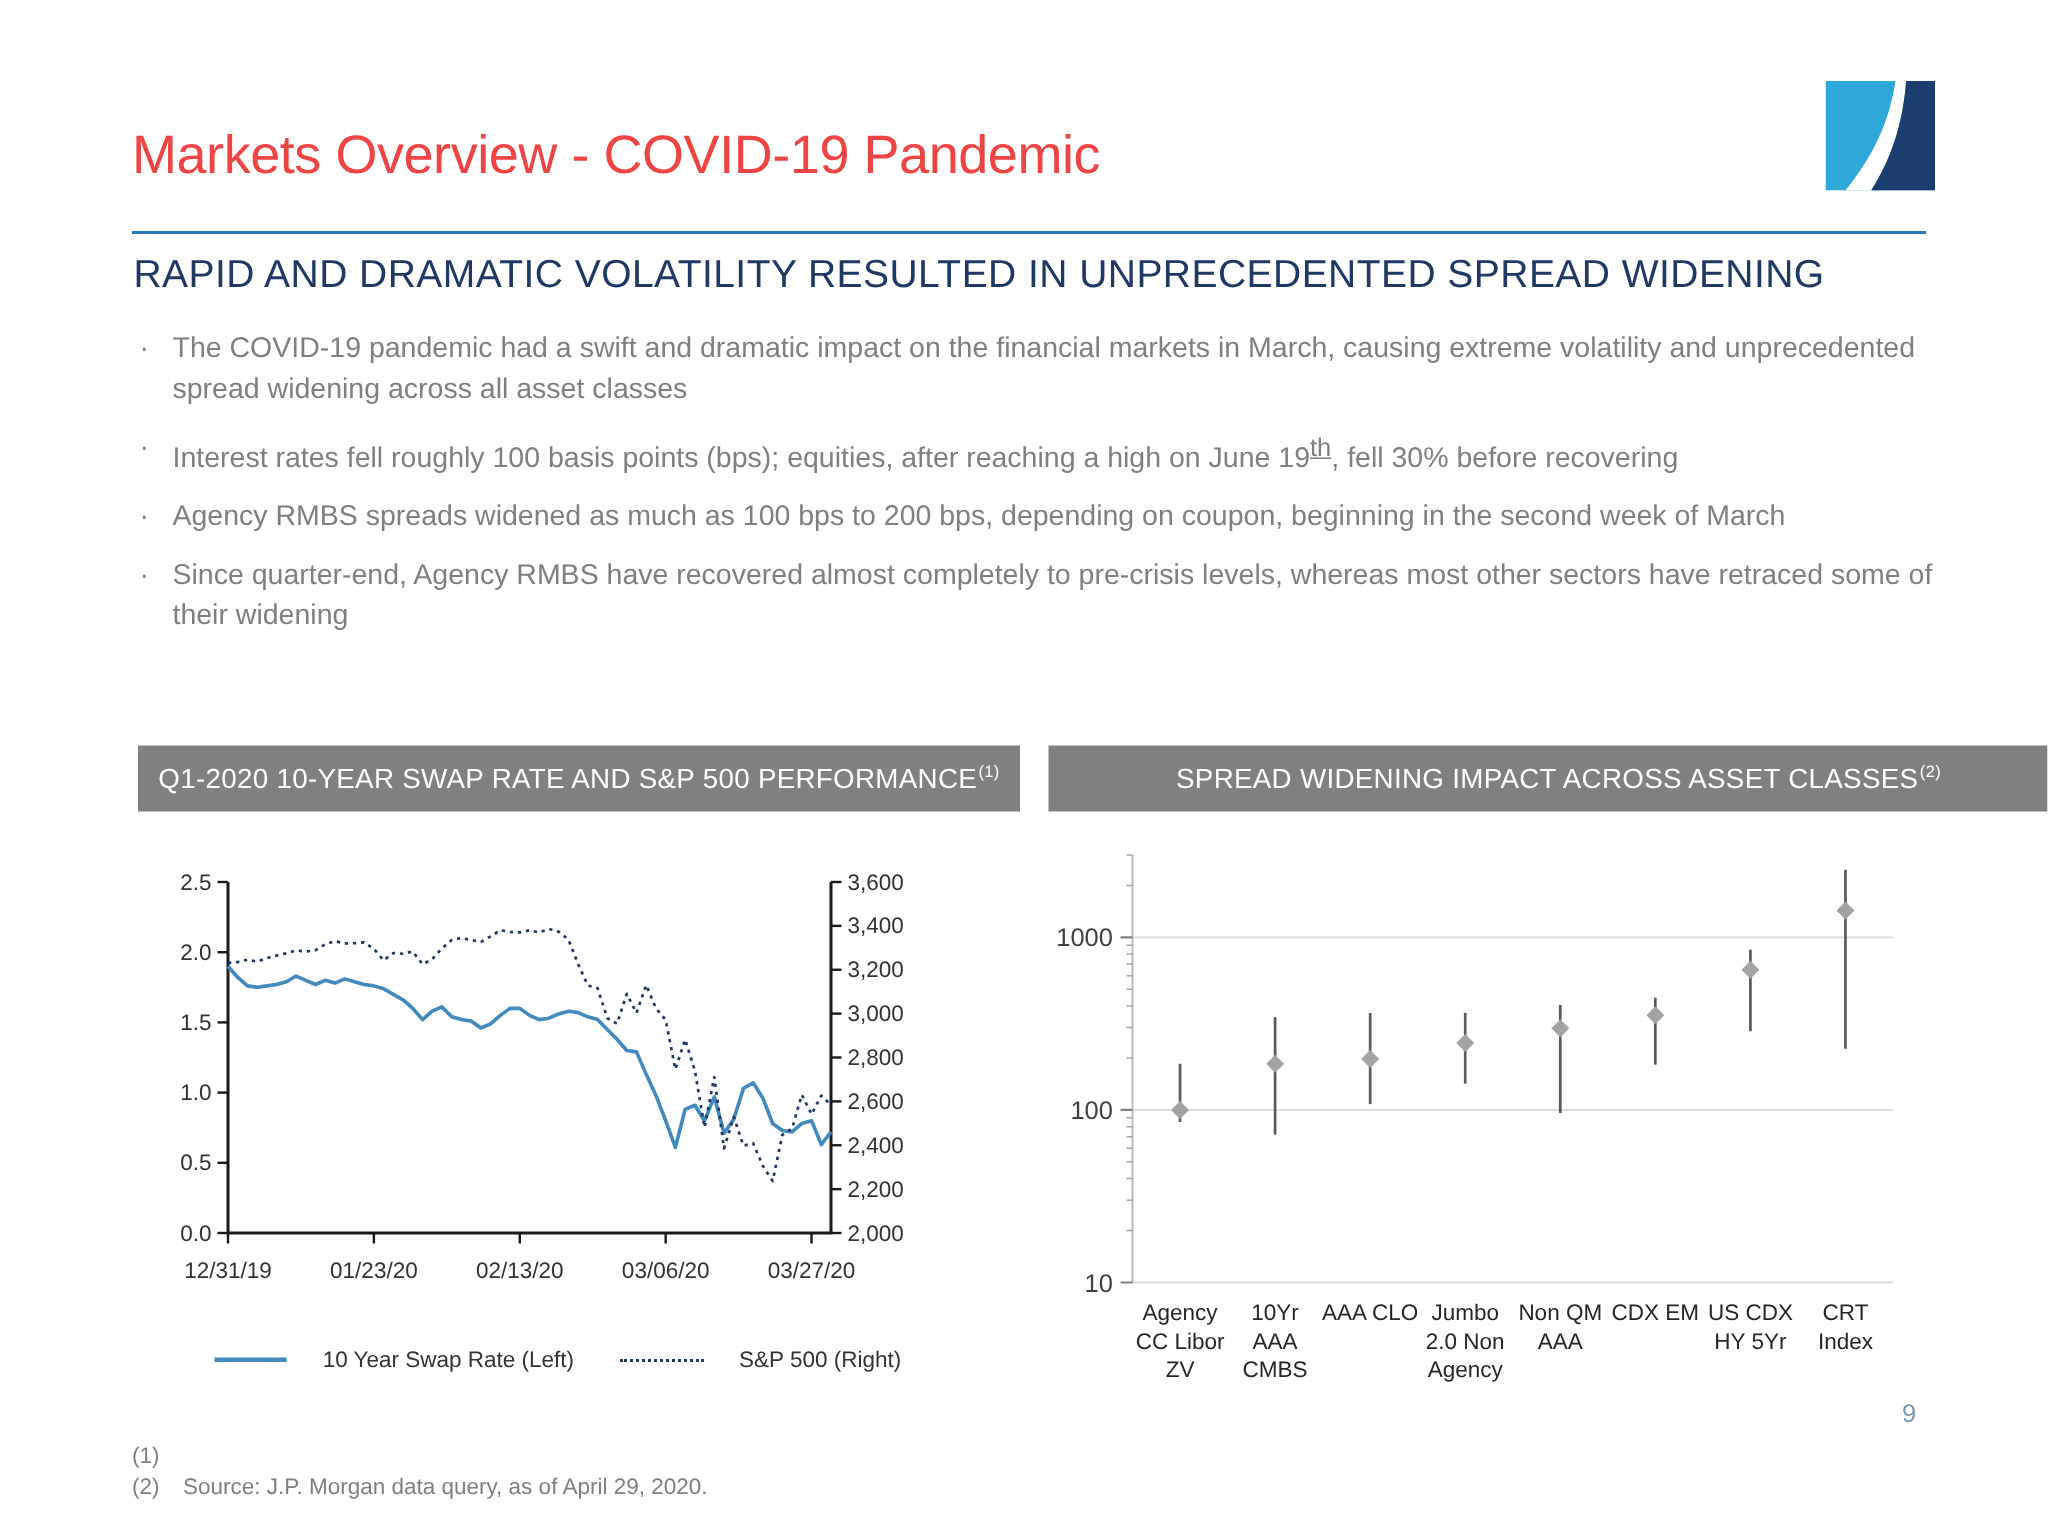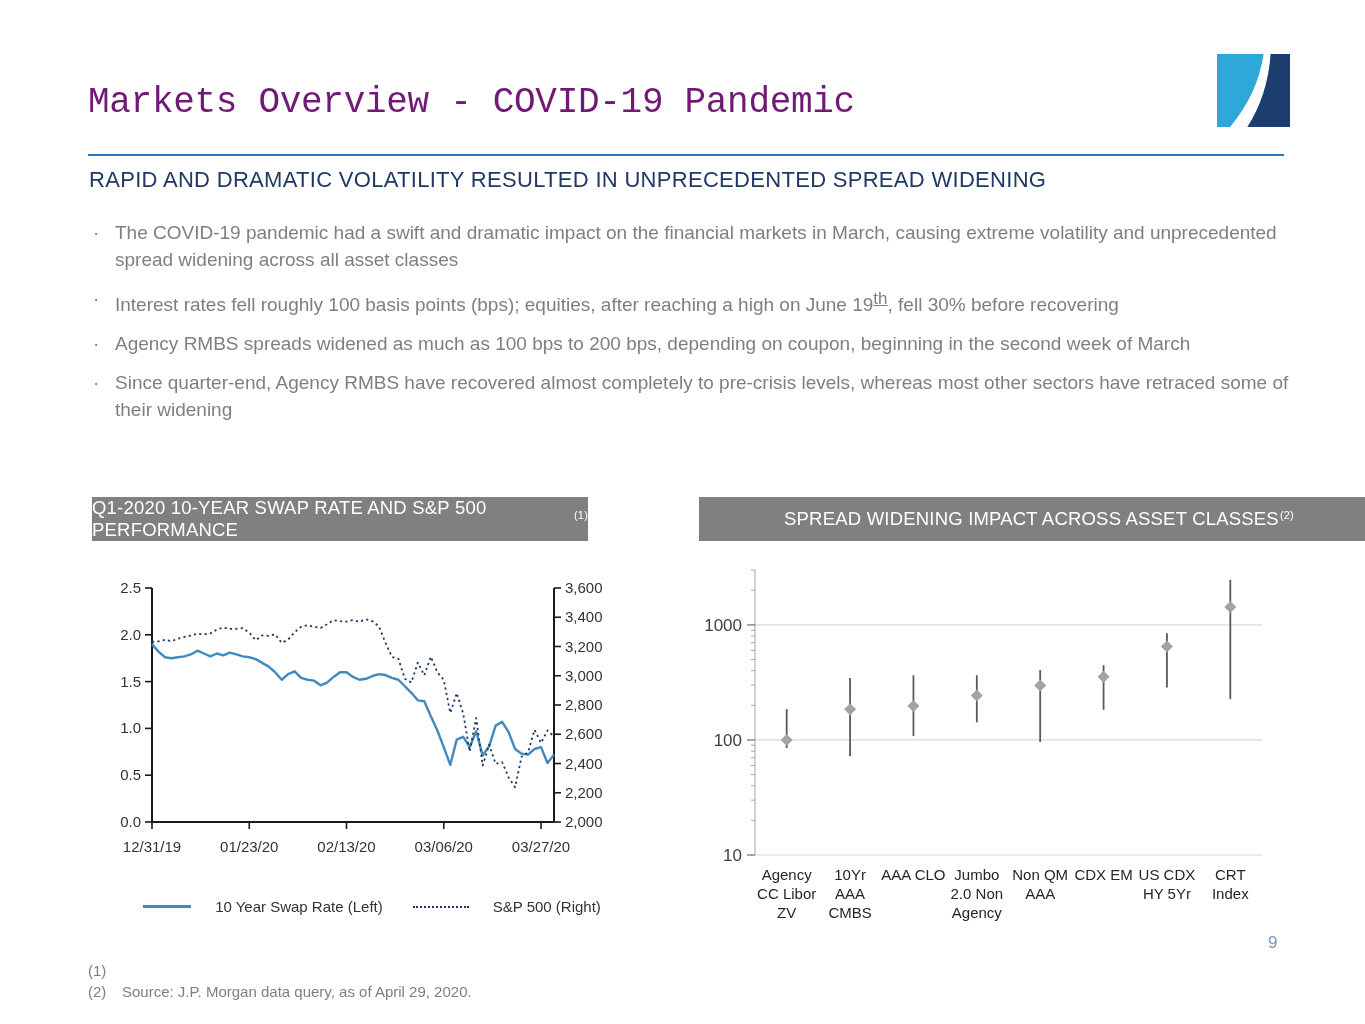--- a/index.html
+++ b/index.html
@@ -1,34 +1,34 @@
 <!DOCTYPE html>
 <html><head>
 <meta charset="utf-8">
 <style>
   * { margin:0; padding:0; box-sizing:border-box; }
   html,body { background:#ffffff; }
   body { font-family:"Liberation Sans", sans-serif; }
   .slide { position:relative; width:1365px; height:1024px; background:#ffffff; overflow:hidden; }
 
-  .title { position:absolute; left:88px; top:82px; font-size:36px; letter-spacing:-0.3px; color:#701a75;font-family:Liberation Mono, monospace; }
+  .title { position:absolute; left:88px; top:82px; font-size:36px; letter-spacing:-0.3px; color:#ef4444; }
   .logo { position:absolute; left:1217px; top:54px; width:73px; height:73px; }
   .rule { position:absolute; left:88px; top:154px; width:1196px; height:2px; background:#2878b9; }
-  .subtitle { position:absolute; left:89px; top:167px; font-size:22px; letter-spacing:0.3px; color:#1f3864; }
+  .subtitle { position:absolute; left:89px; top:167px; font-size:26px; letter-spacing:0.3px; color:#1f3864; }
 
   .bullets { position:absolute; left:89px; top:219px; width:1202px; color:#7f7f7f; font-size:19px; line-height:27px; }
   .bullet-row { display:flex; margin-bottom:12px; }
   .bullet-marker { width:26px; flex:0 0 26px; text-align:left; padding-left:4px; }
   .bullet-text { flex:1; }
   .bullet-text sup { font-size:17px;text-decoration:underline; }
 
   .panel-header { position:absolute; top:497px; height:44px; background:#808080; color:#ffffff;
                   font-size:18.5px; display:flex; align-items:center; justify-content:center; letter-spacing:0.2px; }
   .panel-header sup { font-size:11px; margin-left:1px; transform:translateY(-4px); }
-  .panel-header.left { left:92px; width:496px; }
+  .panel-header.left { left:92px; width:588px; }
   .panel-header.right { left:699px; width:680px; }
 
   .chart-svg { position:absolute; }
   #left-chart { left:82px; top:560px; }
   #right-chart { left:699px; top:556px; }
   svg text { font-family:"Liberation Sans", sans-serif; }
 
   .legend { position:absolute; left:82px; top:898px; width:580px; display:flex; justify-content:center;
             align-items:center; gap:30px; font-size:15px; color:#333333; }
   .legend-item { display:flex; align-items:center; gap:24px; }

